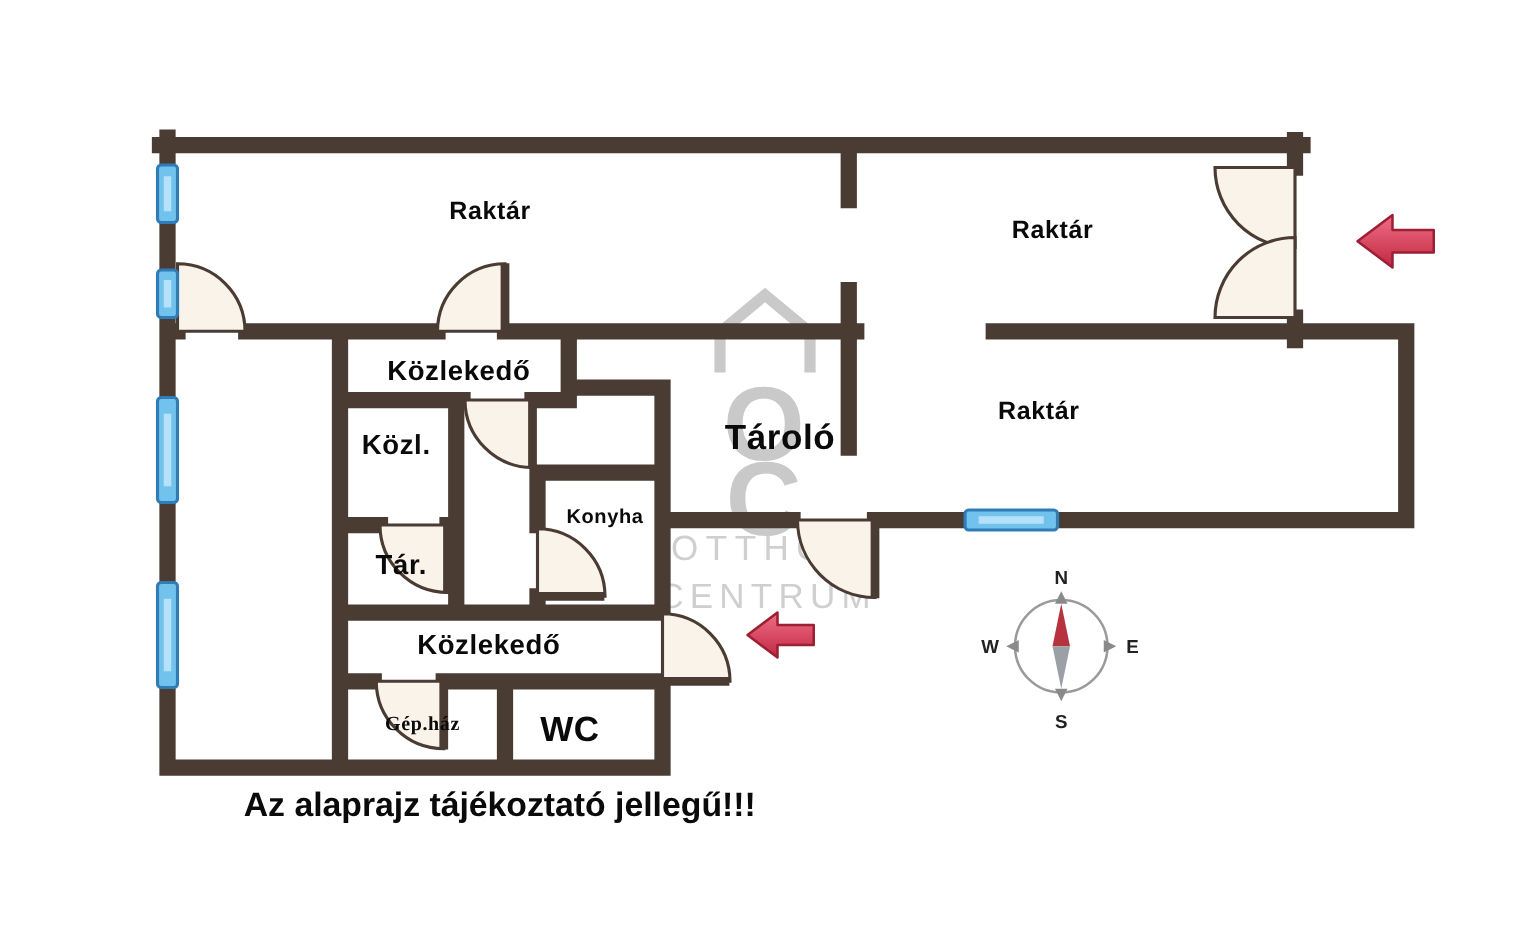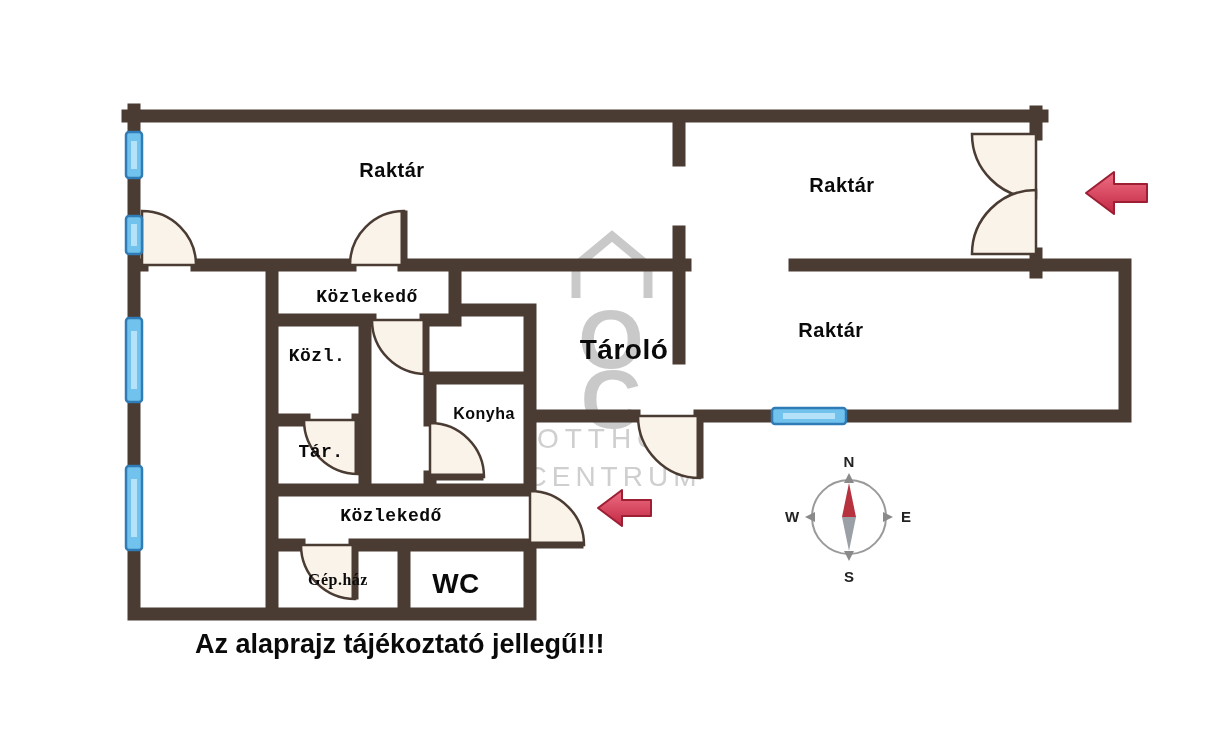--- a/index.html
+++ b/index.html
@@ -14,21 +14,21 @@
   .room-label{
     position:absolute;
     transform:translate(-50%,-50%);
     font-weight:bold;
     color:#0a0a0a;
     white-space:nowrap;
     letter-spacing:0.5px;
   }
   .fs30{font-size:20px;}
   .fs28{font-size:28px;}
-  .fs22{font-size:18px;font-family:Liberation Mono, monospace;}
+  .fs22{font-size:22px;}
   .fs20{font-size:16px;}
   .disclaimer{
     position:absolute;
     left:163px;top:629px;
     font-size:27px;
     font-weight:bold;
     color:#0a0a0a;
     white-space:nowrap;
     margin-left:32px;
   }

